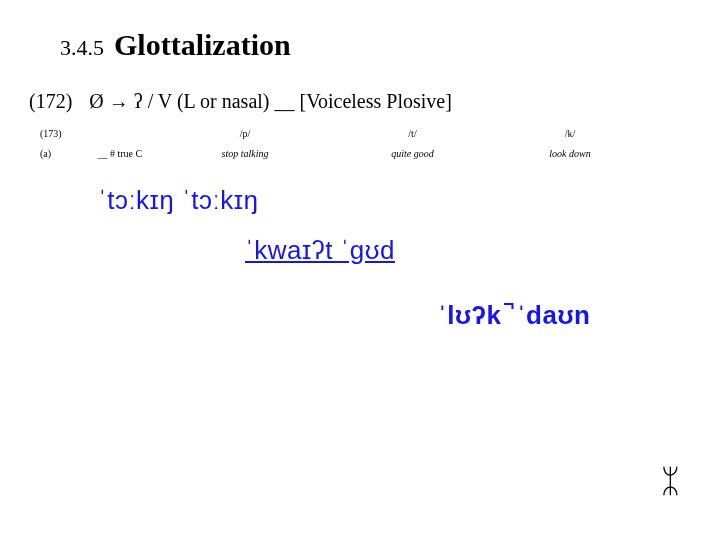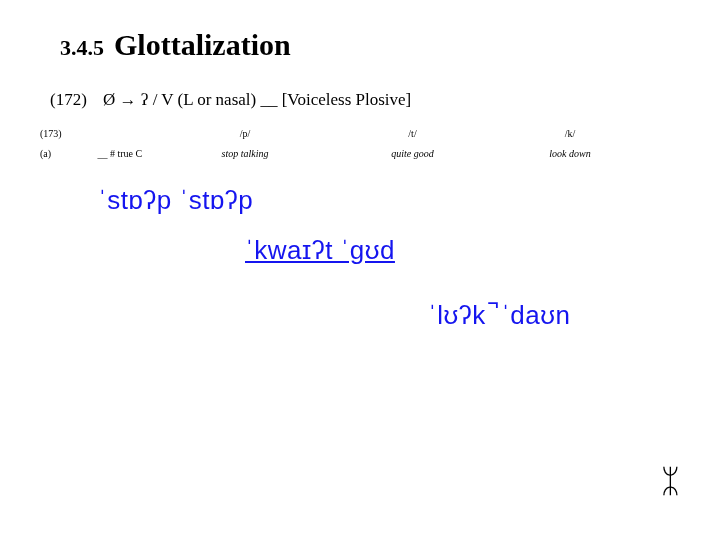--- a/index.html
+++ b/index.html
@@ -14,28 +14,28 @@
   }
   .section-heading {
     position: absolute;
     top: 28px;
     left: 60px;
     font-size: 30px;
     font-weight: bold;
   }
   .section-heading .num {
     font-size: 22px;
-    font-weight: bold;
+    font-weight: normal;
     margin-right: 10px;
   }
   .rule-line {
     position: absolute;
     top: 90px;
-    left: 50px;
-    font-size: 17px;
+    left: 29px;
+    font-size: 20px;
   }
   .rule-line .tag {
     margin-right: 12px;
   }
   .header-row {
     position: absolute;
     top: 128px;
     left: 40px;
     width: 640px;
     font-size: 10px;
@@ -79,21 +79,21 @@
   .ipa {
     font-family: "Segoe UI", "Arial Unicode MS", "Lucida Sans Unicode", sans-serif;
     color: #1515ef;
     font-size: 26px;
     font-weight: normal;
     letter-spacing: 0.5px;
     position: absolute;
   }
   .ipa1 { top: 185px; left: 98px; }
   .ipa2 { top: 235px; left: 245px; text-decoration: underline; }
-  .ipa3 { top: 300px; left: 428px; }
+  .ipa3 { top: 300px; left: 438px; font-weight: bold; }
   .corner {
     position: absolute;
     right: 40px;
     bottom: 40px;
     font-family: sans-serif;
     font-size: 32px;
     color: #000;
   }
 </style>
 </head>
@@ -117,17 +117,17 @@
 </div>
 
 <div class="gloss-row">
   <span class="tag2">(a)</span>
   <span class="ctx2">__ # true C</span>
   <span class="col p">stop talking</span>
   <span class="col t">quite good</span>
   <span class="col k">look down</span>
 </div>
 
-<div class="ipa ipa1">ˈstɒʔp  ˈstɒʔp</div>
+<div class="ipa ipa1">ˈtɔːkɪŋ  ˈtɔːkɪŋ</div>
 <div class="ipa ipa2">ˈkwaɪʔt  ˈgʊd</div>
 <div class="ipa ipa3">ˈlʊʔk ̚ ˈdaʊn</div>
 
 <div class="corner">ᛯ</div>
 
 </body></html>

